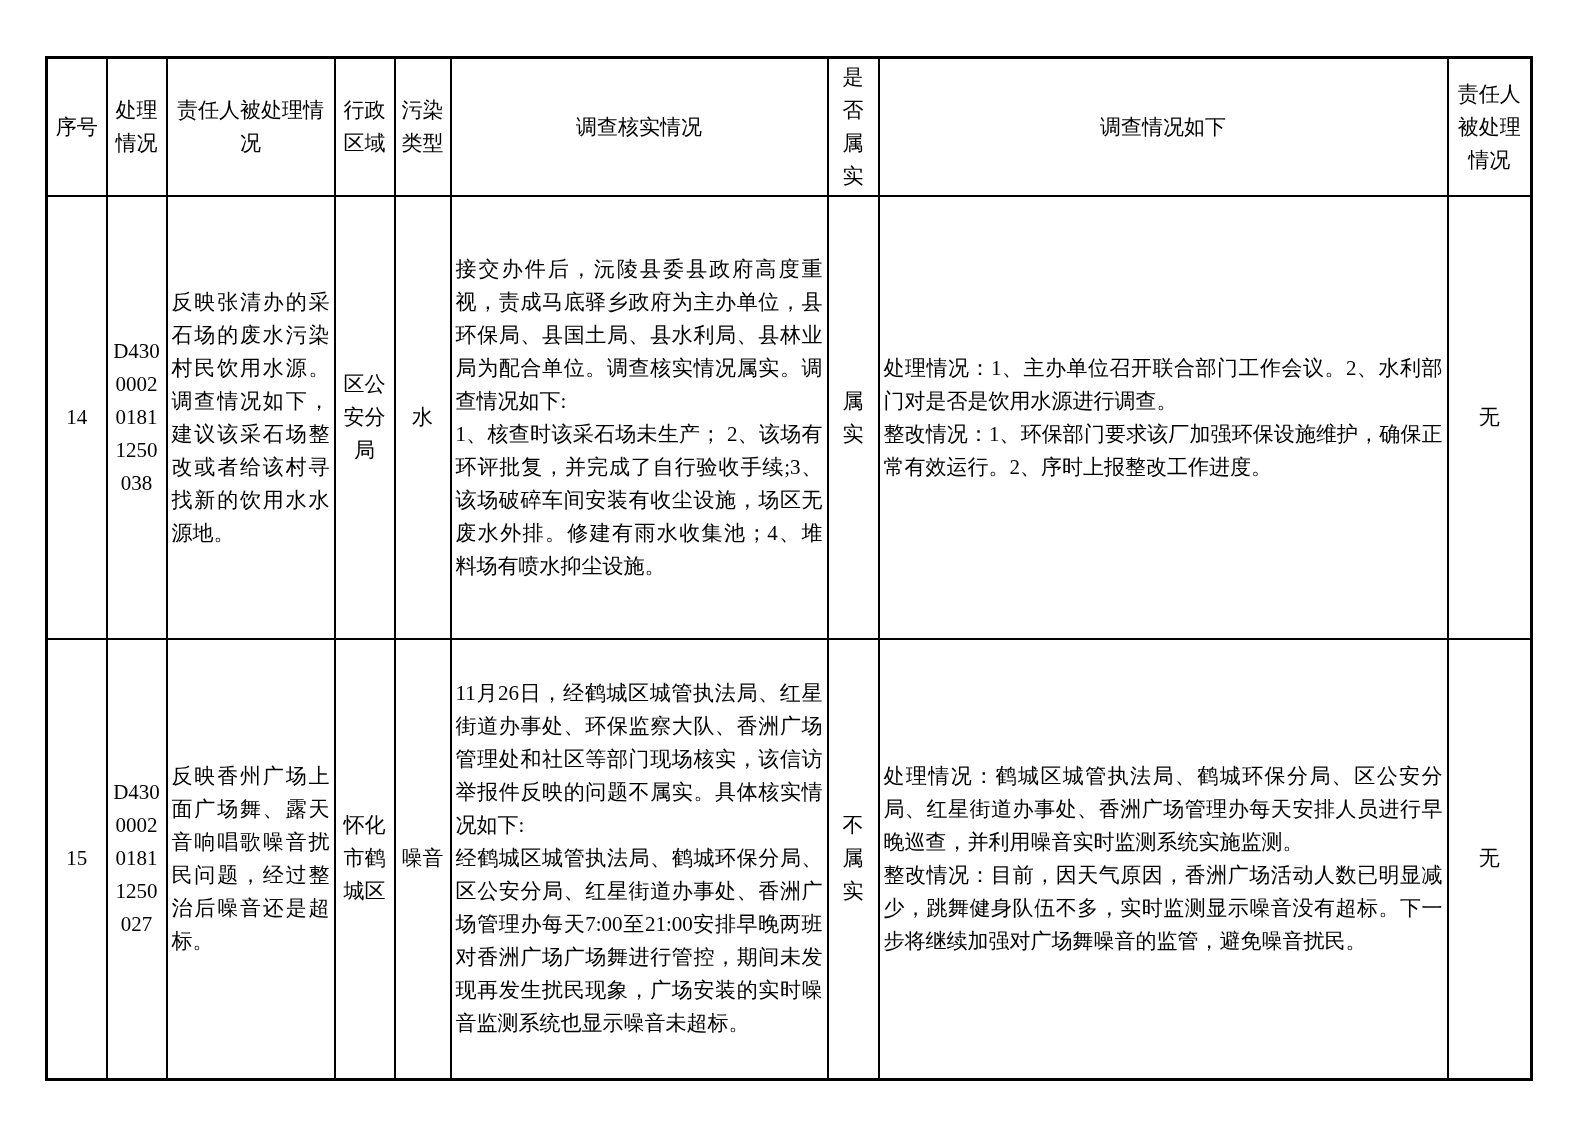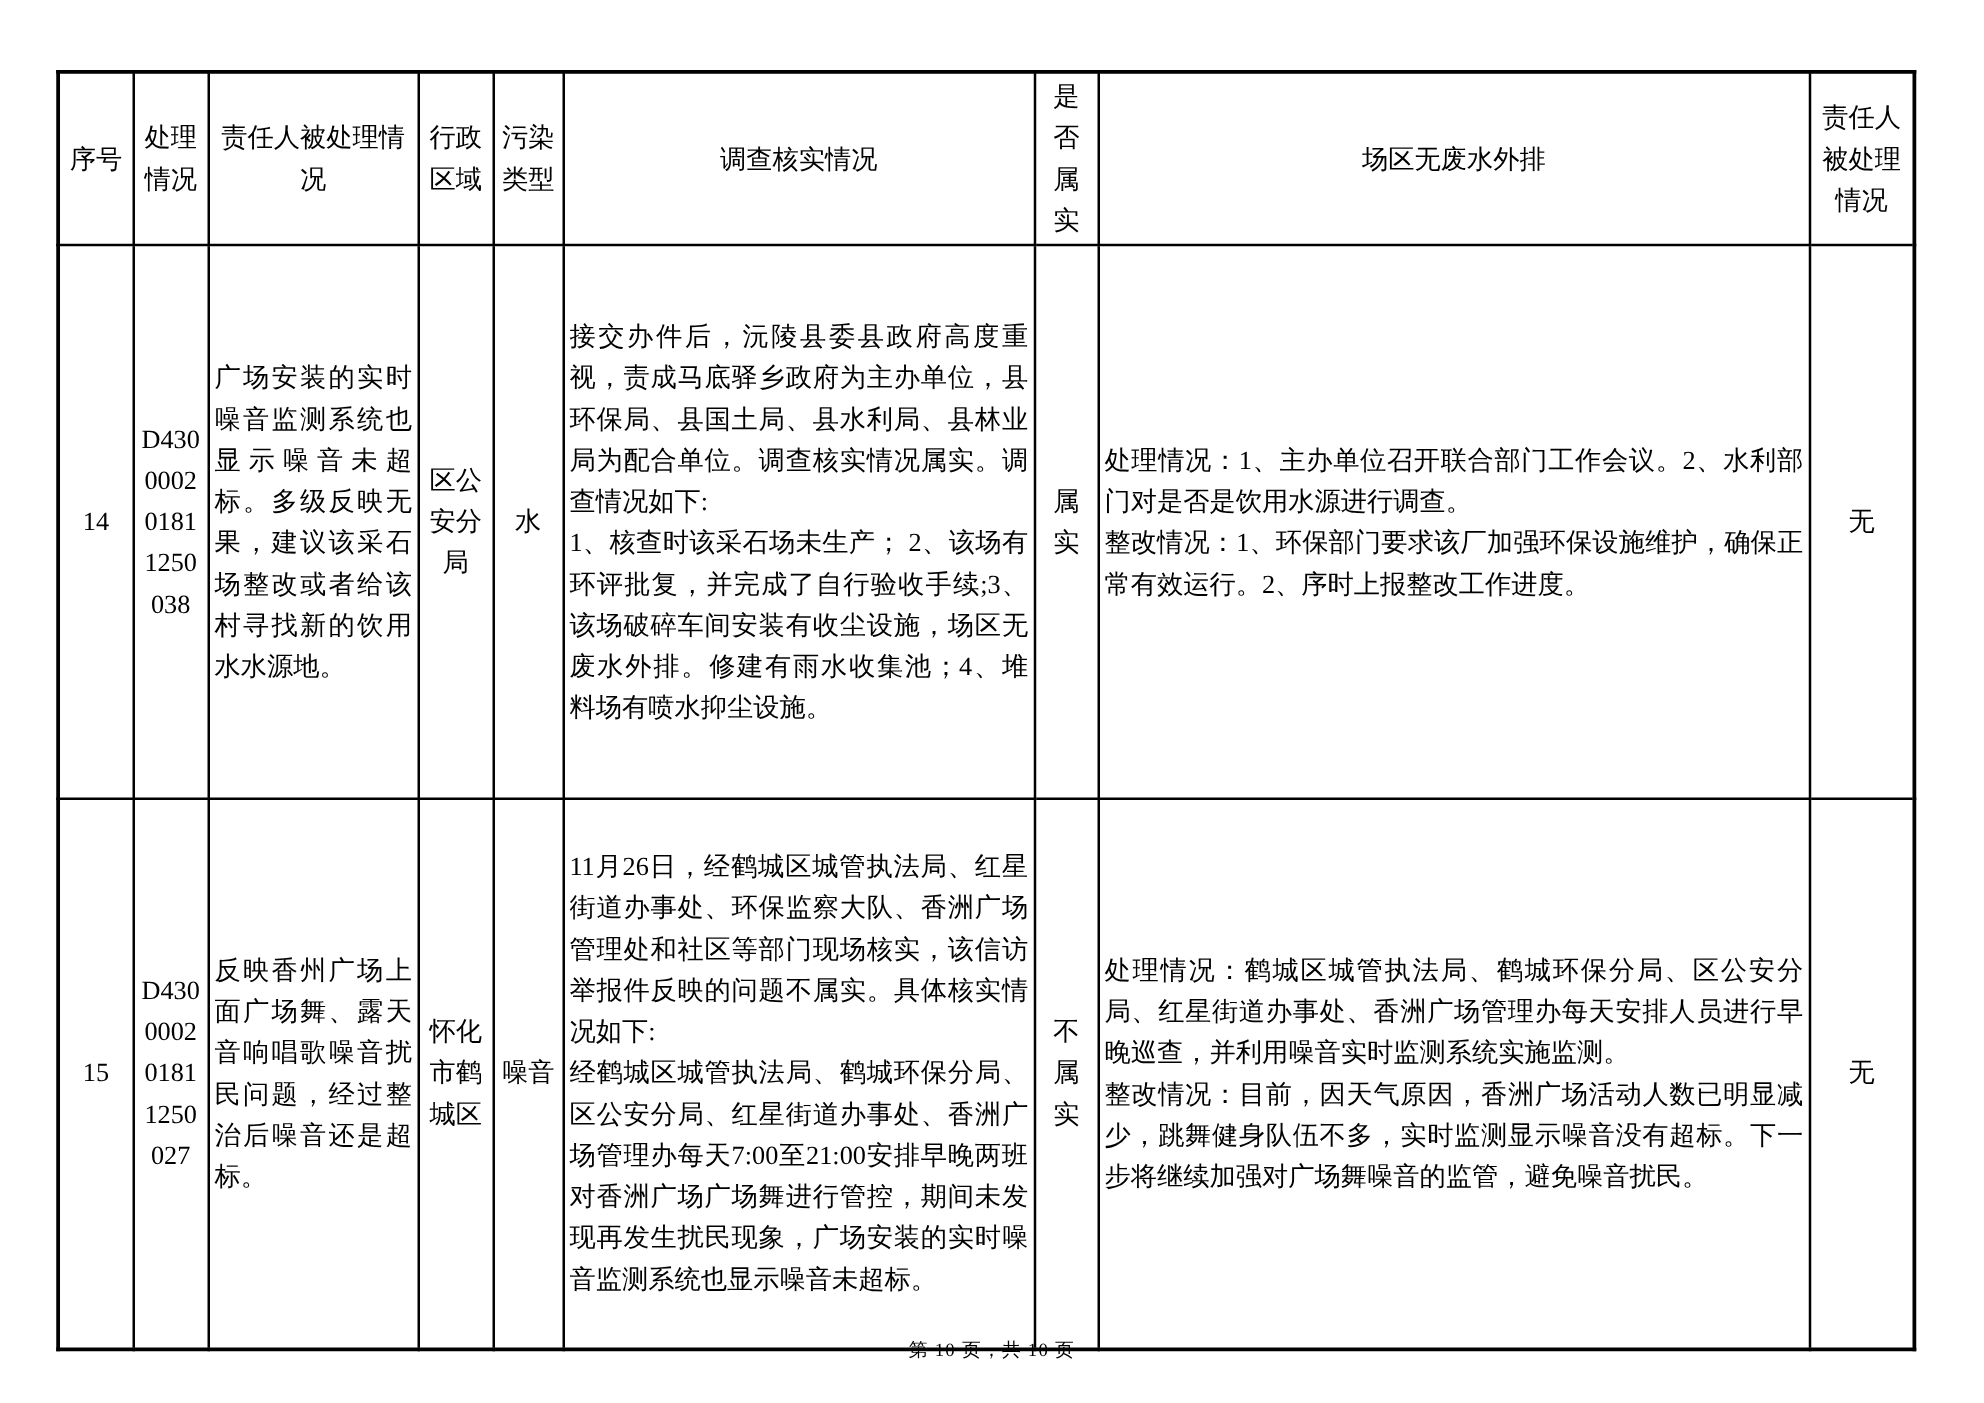--- a/index.html
+++ b/index.html
@@ -85,34 +85,34 @@
 
     <tbody>
         <tr class="header-row">
       <th class="hcell">序号</th>
       <th class="hcell">处理情况</th>
       <th class="hcell">责任人被处理情况</th>
       <th class="hcell">行政区域</th>
       <th class="hcell">污染类型</th>
       <th class="hcell">调查核实情况</th>
       <th class="hcell">是否属实</th>
-      <th class="hcell">场区无废水外排</th>
+      <th class="hcell">调查情况如下</th>
       <th class="hcell">责任人被处理情况</th>
     </tr>
 
     <tr class="row-14">
       <td class="center-cell">14</td>
       <td class="center-cell">
         <div class="case-no-line">D430</div>
         <div class="case-no-line">0002</div>
         <div class="case-no-line">0181</div>
         <div class="case-no-line">1250</div>
         <div class="case-no-line">038</div>
       </td>
-      <td class="text-cell">广场安装的实时噪音监测系统也显示噪音未超标。多级反映无果，建议该采石场整改或者给该村寻找新的饮用水水源地。</td>
+      <td class="text-cell">反映张清办的采石场的废水污染村民饮用水源。调查情况如下，建议该采石场整改或者给该村寻找新的饮用水水源地。</td>
       <td class="center-cell">区公安分局</td>
       <td class="center-cell">水</td>
       <td class="text-cell prewrap">接交办件后，沅陵县委县政府高度重视，责成马底驿乡政府为主办单位，县环保局、县国土局、县水利局、县林业局为配合单位。调查核实情况属实。调查情况如下:
 1、核查时该采石场未生产； 2、该场有环评批复，并完成了自行验收手续;3、该场破碎车间安装有收尘设施，场区无废水外排。修建有雨水收集池；4、堆料场有喷水抑尘设施。</td>
       <td class="center-cell">属实</td>
       <td class="text-cell">
         <div class="para"><span class="bold-label">处理情况：</span><span>1、主办单位召开联合部门工作会议。2、水利部门对是否是饮用水源进行调查。</span></div>
         <div class="para"><span class="bold-label">整改情况：</span><span>1、环保部门要求该厂加强环保设施维护，确保正常有效运行。2、序时上报整改工作进度。</span></div>
       </td>
       <td class="center-cell">无</td>
@@ -135,15 +135,14 @@
       <td class="center-cell">不属实</td>
       <td class="text-cell">
         <div class="para"><span class="bold-label">处理情况：</span><span>鹤城区城管执法局、鹤城环保分局、区公安分局、红星街道办事处、香洲广场管理办每天安排人员进行早晚巡查，并利用噪音实时监测系统实施监测。</span></div>
         <div class="para"><span class="bold-label">整改情况：</span><span>目前，因天气原因，香洲广场活动人数已明显减少，跳舞健身队伍不多，实时监测显示噪音没有超标。下一步将继续加强对广场舞噪音的监管，避免噪音扰民。</span></div>
       </td>
       <td class="center-cell">无</td>
     </tr>
   </tbody>
     </table>
 
-  <div class="page-footer">第 10 页，共 10 页</div>
 
 </div>
 
 </body></html>

